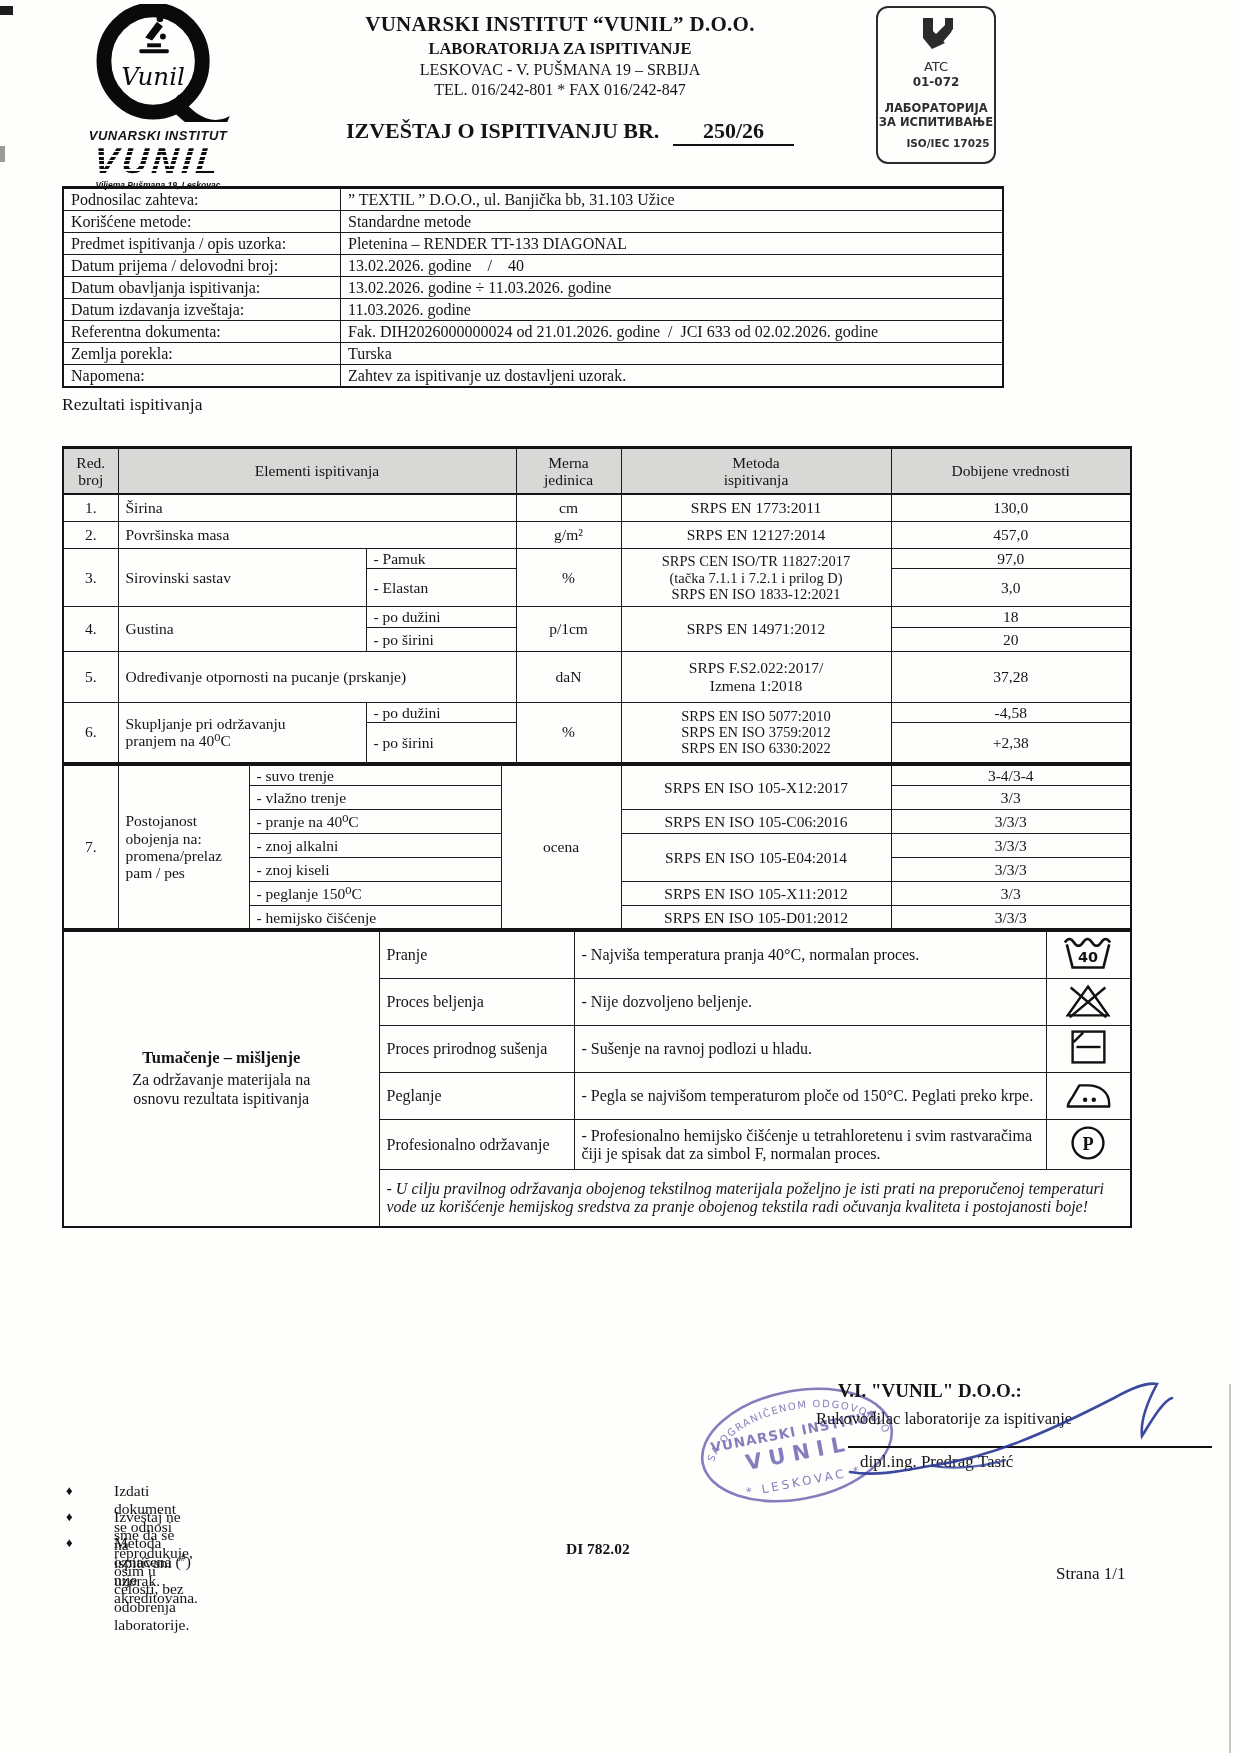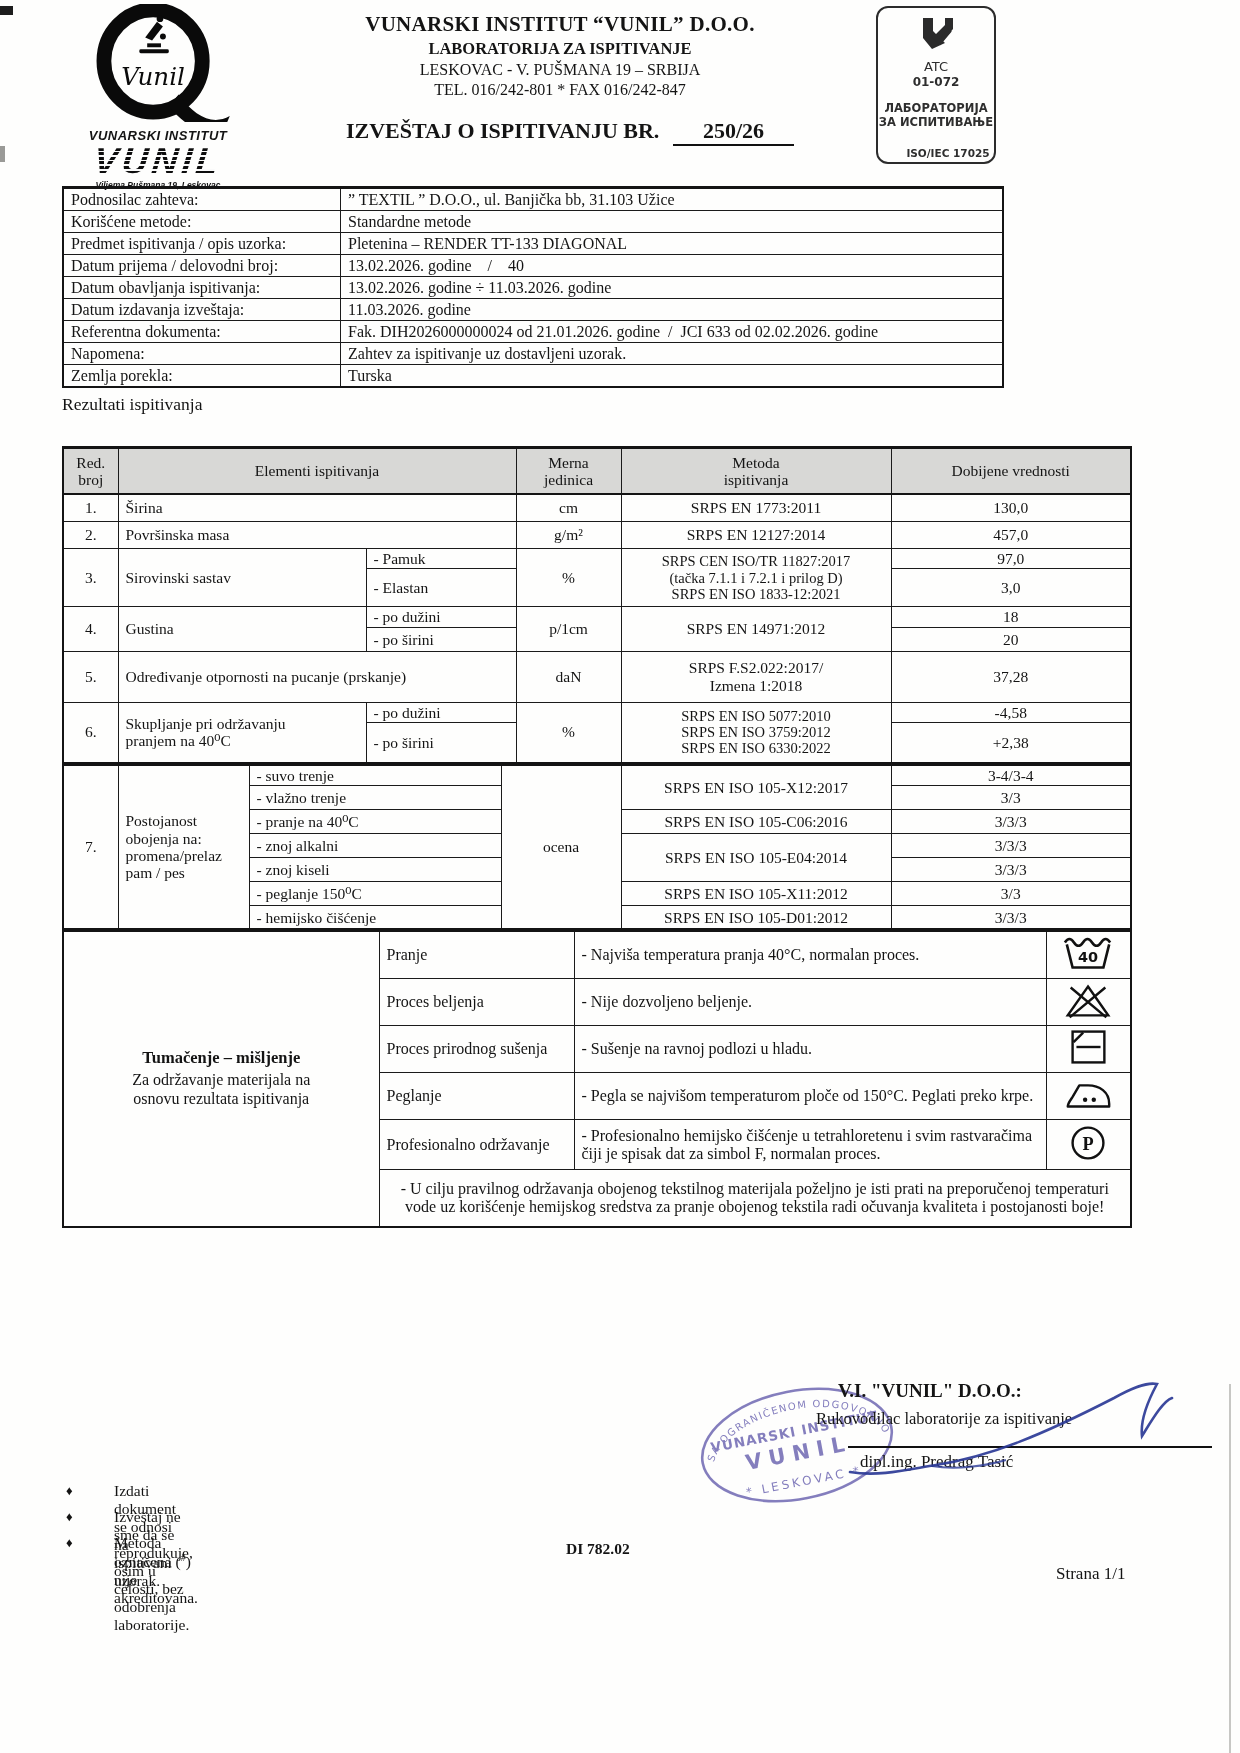--- a/index.html
+++ b/index.html
@@ -23,21 +23,21 @@
                 -webkit-background-clip:text;background-clip:text;color:transparent;}
   }
   .logo-addr{font-family:"Liberation Sans","DejaVu Sans",sans-serif;font-size:8.5px;font-weight:bold;font-style:italic;margin-top:1px;}
   
   .badge{left:876px;top:6px;width:116px;height:154px;border:2px solid #2c2c2c;border-radius:12px;
          text-align:center;font-family:"DejaVu Sans","Liberation Sans",sans-serif;color:#2e2e2e;}
   .badge-abbr{font-size:13px;font-weight:normal;margin-top:1px;}
   .badge-code{font-size:12px;font-weight:bold;margin-top:1px;}
   .badge-l1{font-size:11.5px;font-weight:bold;margin-top:12px;}
   .badge-l2{font-size:11.5px;font-weight:bold;}
-  .badge-l3{font-size:10.5px;font-weight:bold;margin-top:18px;padding-left:24px;}
+  .badge-l3{font-size:10.5px;font-weight:bold;margin-top:8px;padding-left:24px;}
   
   .info-table{left:62px;top:186px;}
   table{border-collapse:collapse;table-layout:fixed;}
   .tbl{border:2px solid #141414;}
   .tbl td{border:1px solid #1b1b1b;padding:1px 7px;font-size:16px;line-height:1.12;vertical-align:middle;}
   .info-tbl{width:942px;border-top:3px solid #141414;}
   .info-tbl td{height:19px;white-space:pre-wrap;}
   .info-label{width:262px;}
   
   .section-title{left:62px;top:394px;font-size:17.5px;}
@@ -47,21 +47,21 @@
   .ctr{text-align:center;}
   .pre{white-space:pre-line;}
   .tA{width:1068px;border-top:3px solid #141414;}
   .tB,.tC{width:1068px;}
   .rh42 td{height:42px;} .rh24{height:24px;} .rh38{height:38px;} .rh48{height:48px;} .rh40{height:40px;}
   .care td{font-size:16px;}
   .c1{height:45px;} .c2{height:45px;} .c3{height:45px;} .c4{height:47px;} .c5{height:50px;} .c6{height:57px;}
   .interp{text-align:center;vertical-align:middle;}
   .interp-title{font-weight:bold;font-size:16.5px;}
   .interp-sub{font-size:16px;width:215px;margin:2px auto 0;line-height:1.22;}
-  .care-note{font-size:15.5px;line-height:1.5;padding:4px 12px;text-align:center;}
+  .care-note{font-style:italic;font-size:15.5px;line-height:1.5;padding:4px 12px;}
   .sym-cell{text-align:center;vertical-align:middle;padding:0;}
   
   .sig-company{left:838px;top:1380px;font-size:19px;font-weight:bold;}
   .sig-role{left:816px;top:1409px;font-size:16.5px;}
   .sig-line{left:848px;top:1446px;width:364px;border-top:2px solid #111;}
   .sig-name{left:860px;top:1452px;font-size:17px;}
   .sig-scribble{left:836px;top:1374px;}
   .stamp{left:692px;top:1380px;}
   .footnotes{left:58px;top:1482px;font-size:15.5px;}
   .fn-row{position:relative;height:26px;}
@@ -150,26 +150,26 @@
           </tr>
       <tr>
         <td class="info-label">Datum izdavanja izveštaja:</td>
         <td>11.03.2026. godine</td>
           </tr>
       <tr>
         <td class="info-label">Referentna dokumenta:</td>
         <td>Fak. DIH2026000000024 od 21.01.2026. godine  /  JCI 633 od 02.02.2026. godine</td>
           </tr>
       <tr>
+        <td class="info-label">Zemlja porekla:</td>
+        <td>Turska</td>
+          </tr>
+      <tr>
         <td class="info-label">Napomena:</td>
         <td>Zahtev za ispitivanje uz dostavljeni uzorak.</td>
-          </tr>
-      <tr>
-        <td class="info-label">Zemlja porekla:</td>
-        <td>Turska</td>
           </tr>
     </tbody>
       </table>
   </div>
 
   <div class="abs section-title">Rezultati ispitivanja</div>
 
   <div class="abs results-wrap">
 
     <table class="tbl res tA">

